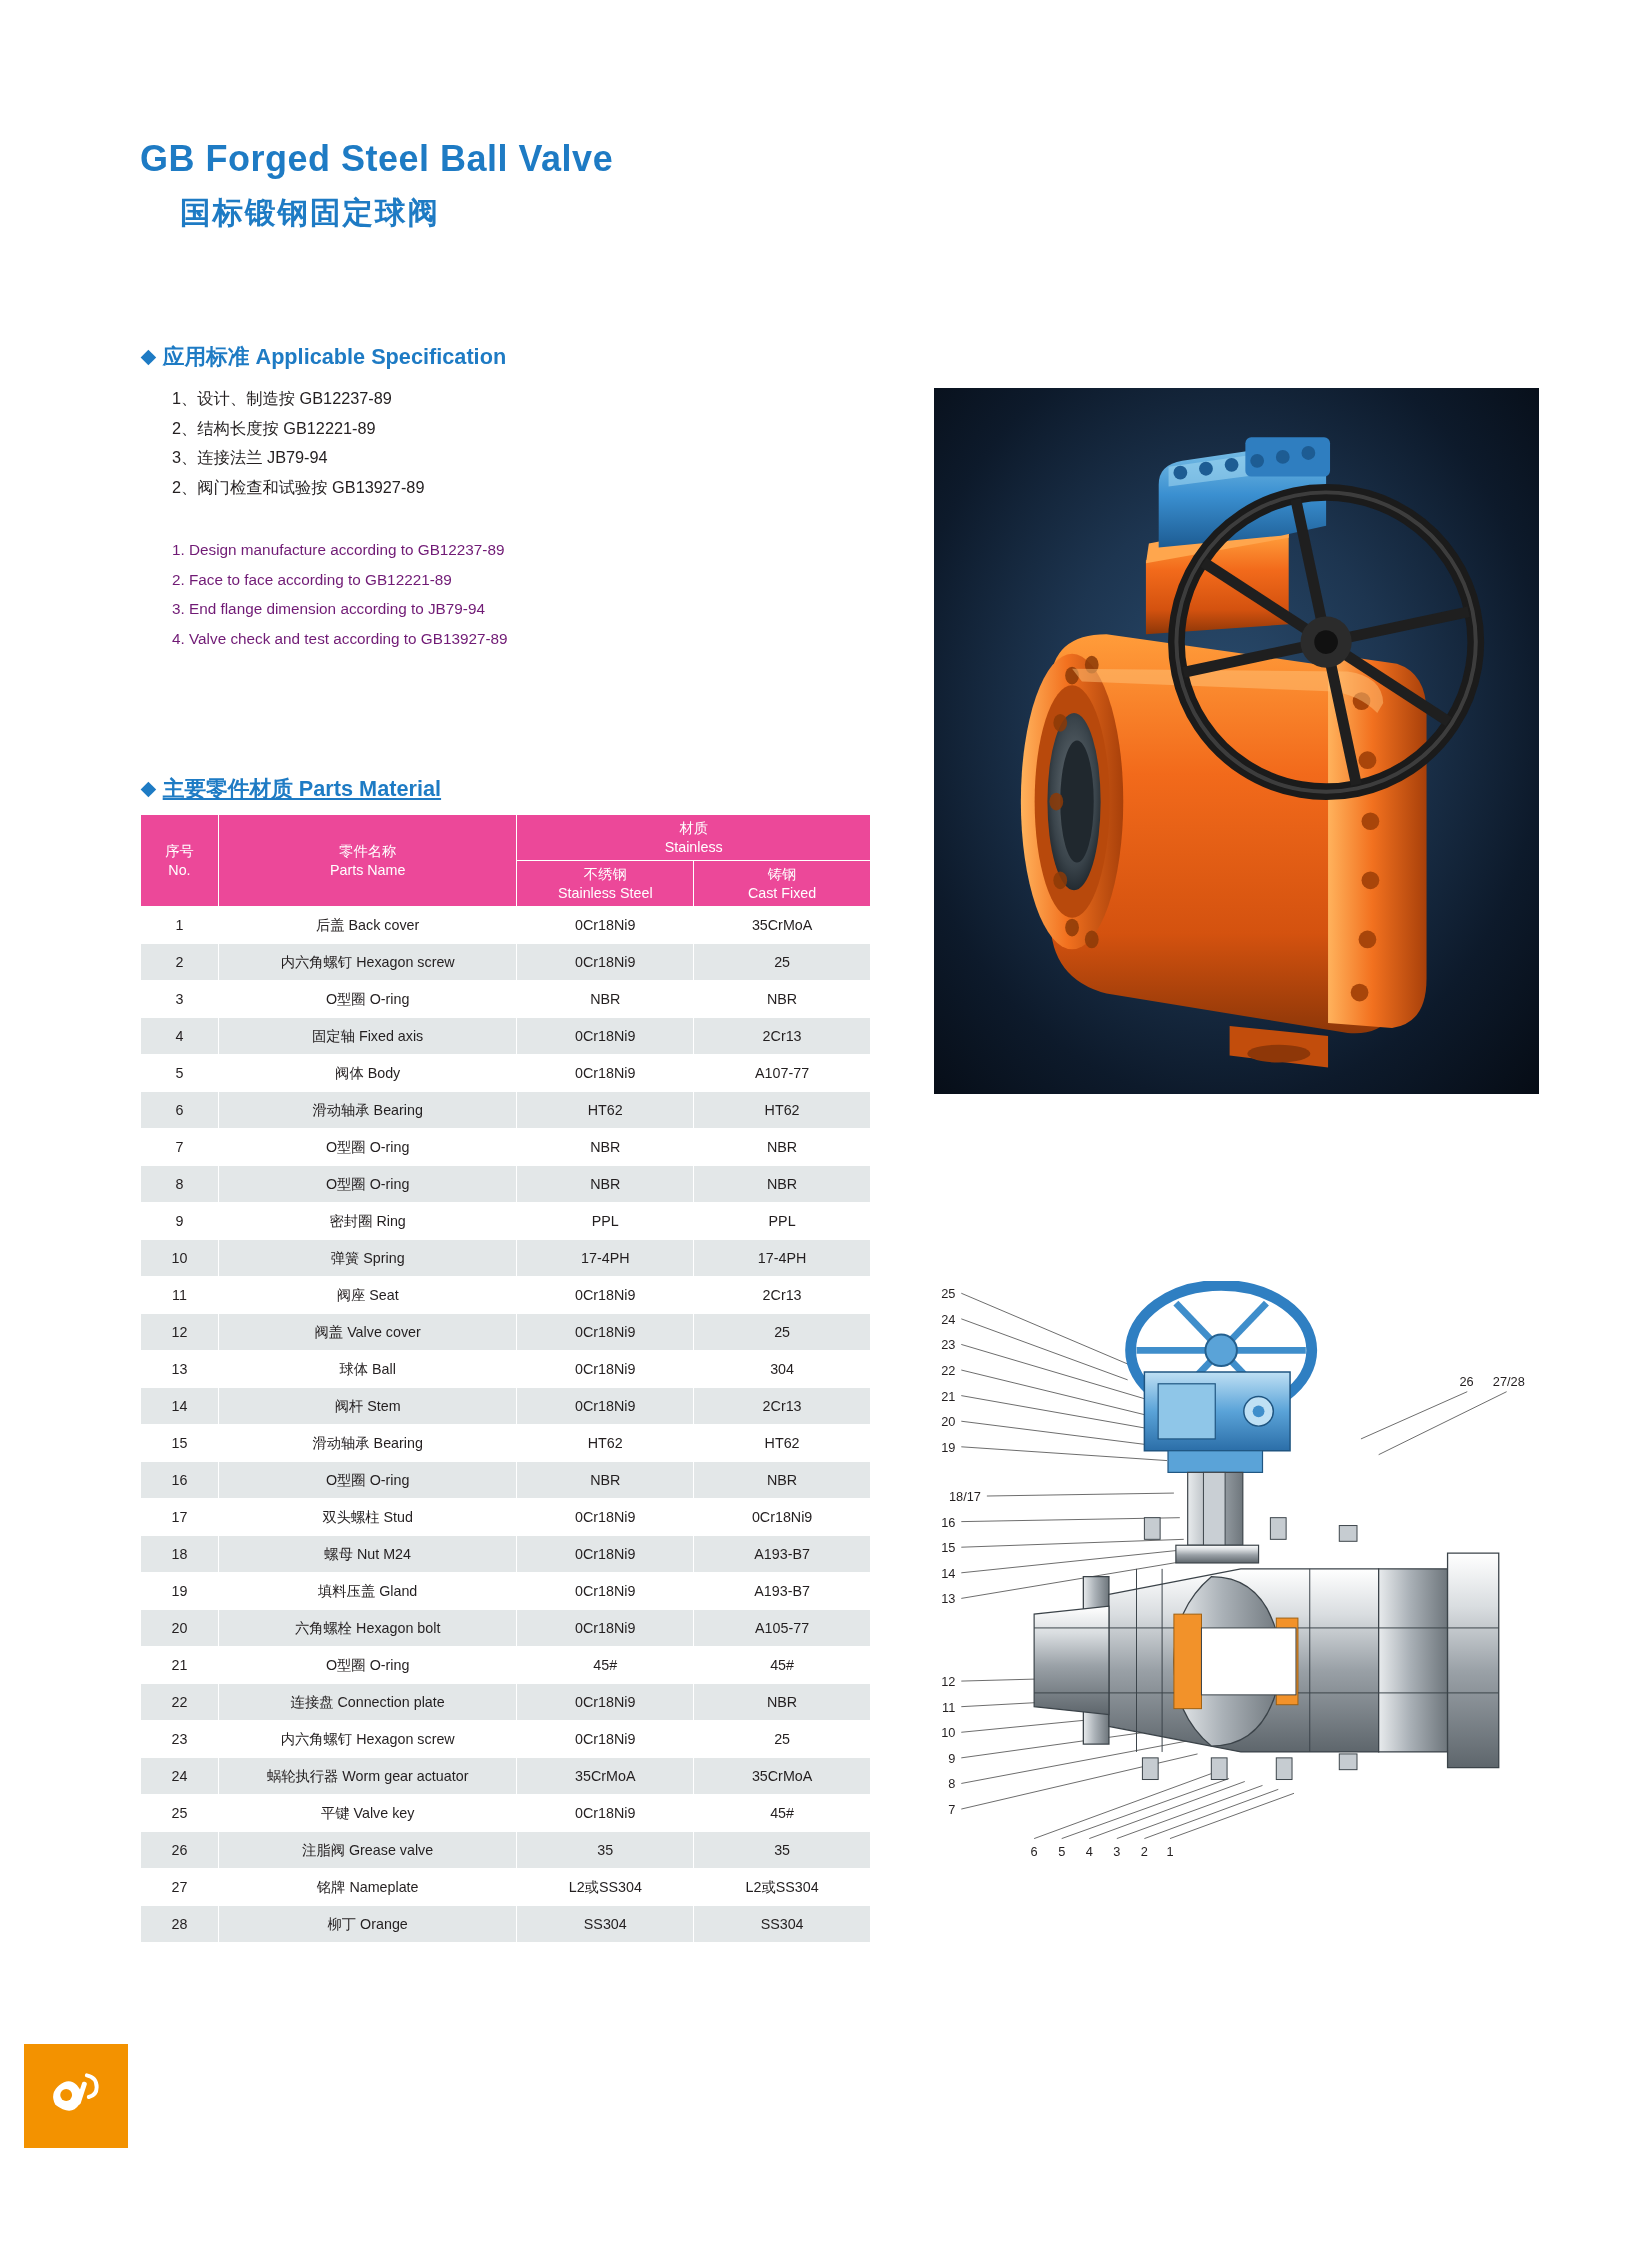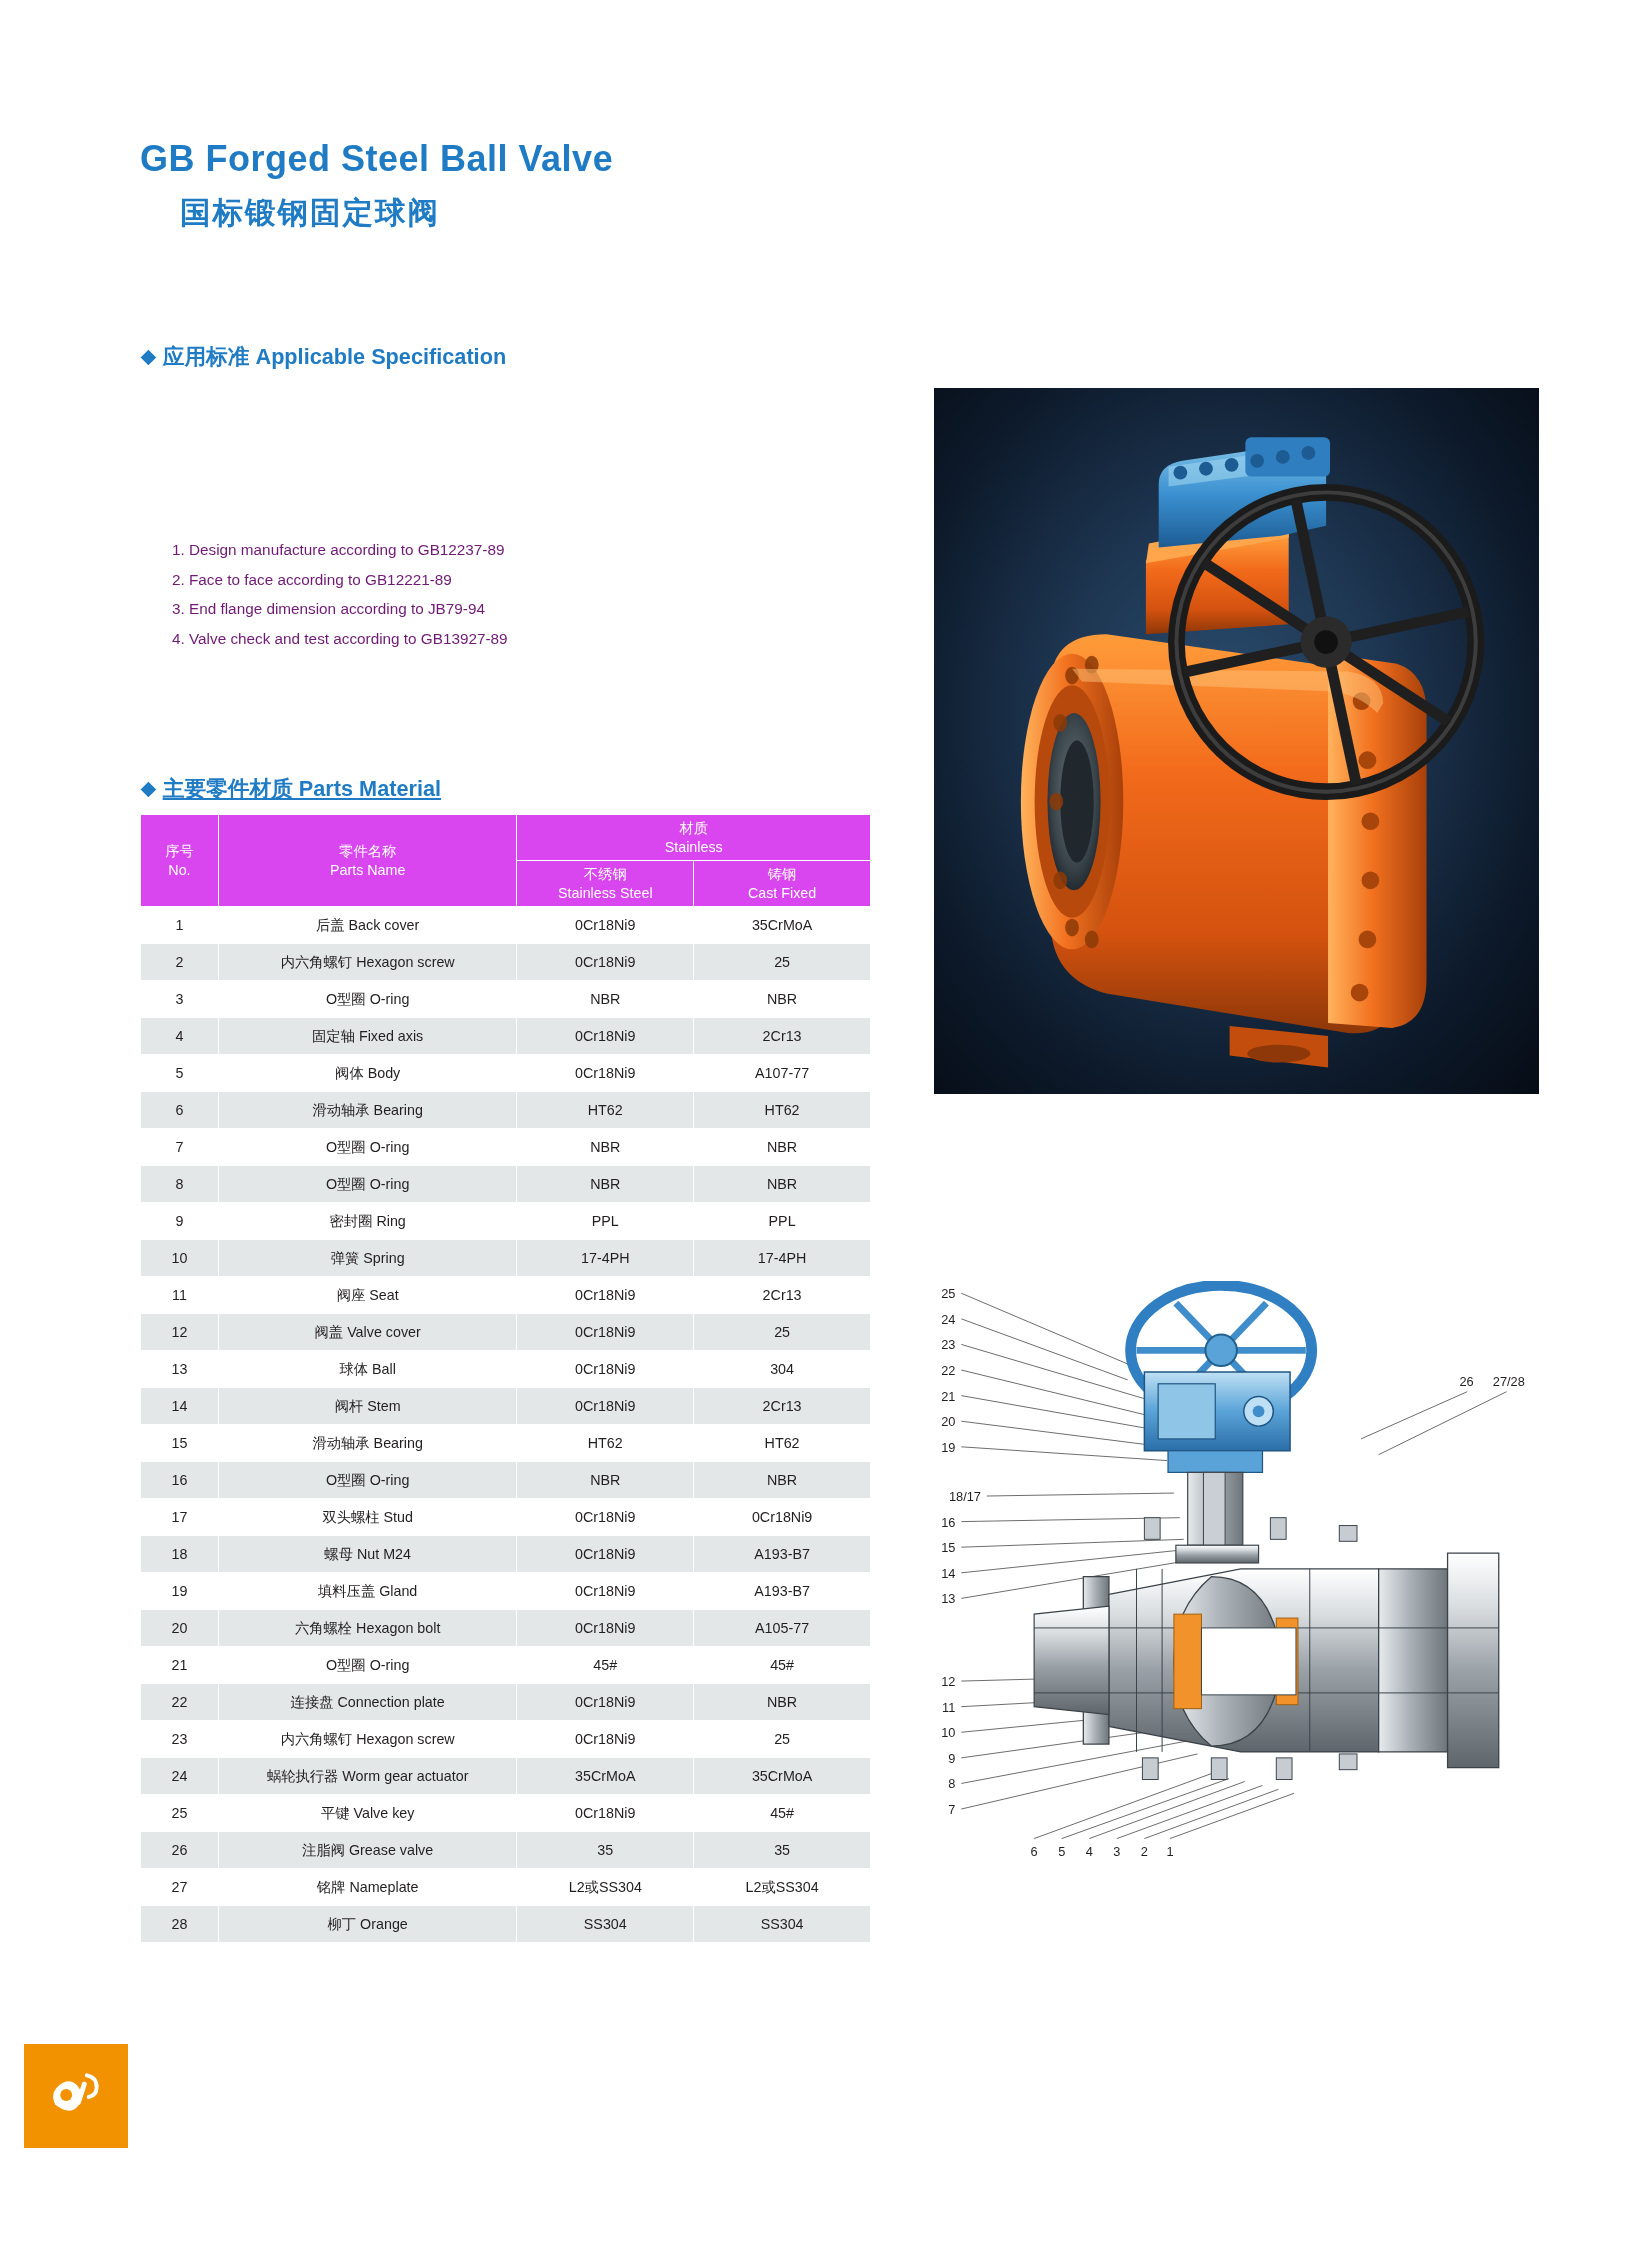--- a/index.html
+++ b/index.html
@@ -68,21 +68,21 @@
     width:731px;
     border-collapse:collapse;
     font-size:14.3px;
   }
   .tbl td,.tbl th{
     border:1px solid #ffffff;
     text-align:center;
     vertical-align:middle;
   }
   .tbl thead th{
-    background:#d946ef;color:#ffffff;font-weight:normal;
+    background:#ec4899;color:#ffffff;font-weight:normal;
     line-height:18.7px;padding:3.9px 2px;
   }
   .tbl tbody td{
     height:36px;padding:0 3.9px;color:#231f20;
   }
   .tbl tbody tr.odd td{background:#ffffff;}
   .tbl tbody tr.even td{background:#e3e7e8;}
   .c-no{width:63px;}
   .c-name{width:266px;}
   .c-ss{width:154px;}
@@ -104,20 +104,26 @@
 
 <div class="page">
 
   <div class="title-en">GB Forged Steel Ball Valve</div>
   <div class="title-cn">国标锻钢固定球阀</div>
 
   <div class="sec-head" id="spec-head">
     <span class="diamond"></span><span>应用标准 Applicable Specification</span>
   </div>
 
+  <div class="spec-cn">
+    <div>1、设计、制造按 GB12237-89</div>
+    <div>2、结构长度按 GB12221-89</div>
+    <div>3、连接法兰 JB79-94</div>
+    <div>2、阀门检查和试验按 GB13927-89</div>
+  </div>
 
   <div class="spec-en">
     <div>1. Design manufacture according to GB12237-89</div>
     <div>2. Face to face according to GB12221-89</div>
     <div>3. End flange dimension according to JB79-94</div>
     <div>4. Valve check and test according to GB13927-89</div>
   </div>
 
   <div class="photo">
     <svg class="valve-wrap" viewBox="0 0 614 717" xmlns="http://www.w3.org/2000/svg">

